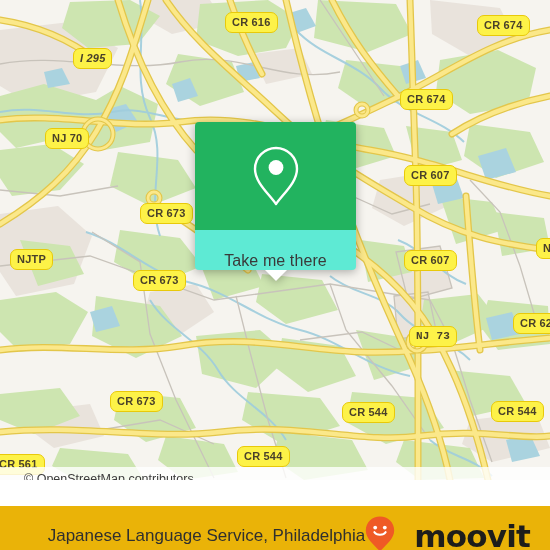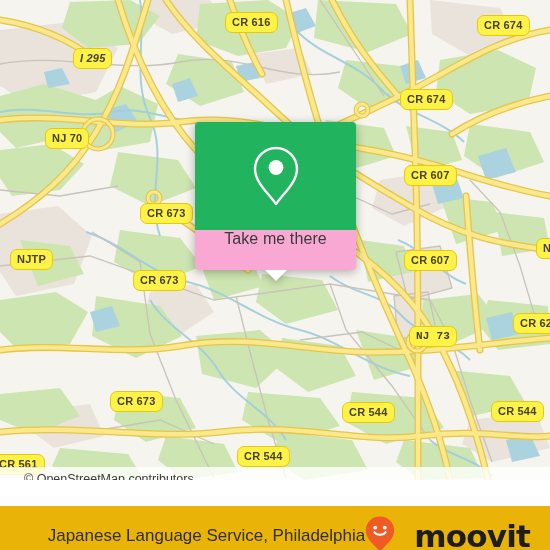--- a/index.html
+++ b/index.html
@@ -44,24 +44,24 @@
     filter: drop-shadow(0 2px 5px rgba(0,0,0,.30));
   }
   .popup-head {
     background: #22b35f;
     border-radius: 4px 4px 0 0;
     height: 108px;
     display: flex; align-items: center; justify-content: center;
   }
   .pin-svg { display: block; }
   .popup-foot {
-    background: #f9a8d4;
+    background: #5eead4;
     border-radius: 0 0 4px 4px;
     height: 40px;
-    display: flex; align-items: flex-start; justify-content: center;
+    display: flex; align-items: flex-end; justify-content: center;
   }
   .popup-label {
     color: #3a3a3a;
     font-size: 16px;
     letter-spacing: .1px;
     font-family: "Liberation Sans", sans-serif;
   }
   .popup-tail {
     position: absolute;
     left: 50%; top: 148px;

